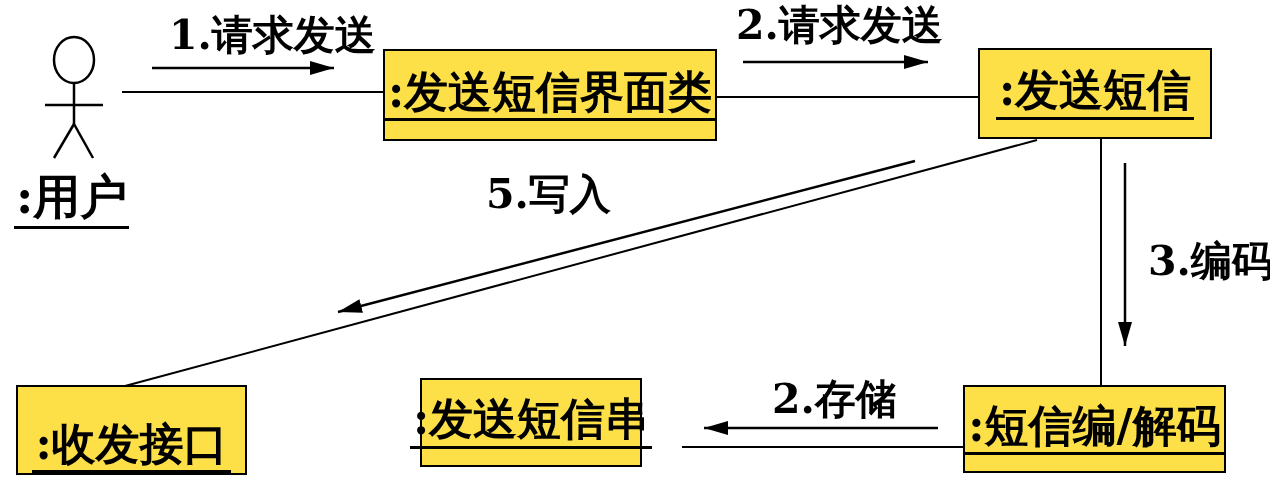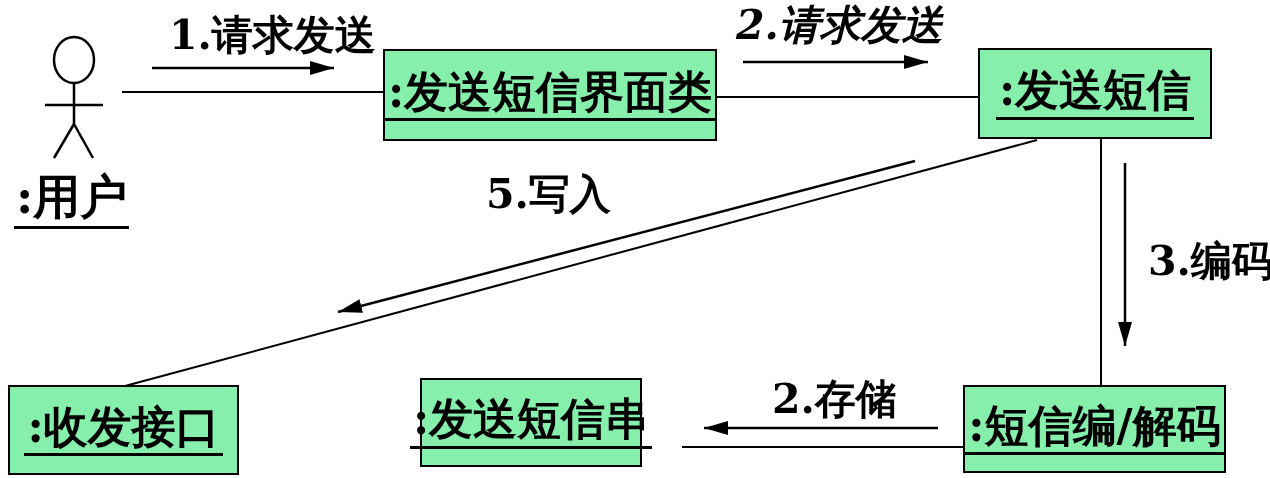--- a/index.html
+++ b/index.html
@@ -17,21 +17,21 @@
   }
   #lines {
     position: absolute;
     left: 0;
     top: 0;
     z-index: 1;
   }
   .obj-box {
     position: absolute;
     z-index: 2;
-    background: #86efac;
+    background: #fde047;
     border: 2px solid #000000;
     box-sizing: border-box;
     display: flex;
     align-items: center;
     justify-content: center;
   }
   .obj-label {
     font-weight: bold;
     font-size: 44px;
     line-height: 1.05;
@@ -101,31 +101,31 @@
   </div>
 
   <div class="obj-box" style="left:978px; top:48px;  width:234px; height:91px;">
     <span class="obj-label">:发送短信</span>
   </div>
 
   <div class="obj-box" style="left:963px; top:385px; width:263px; height:88px;">
     <span class="obj-label">:短信编/解码</span>
   </div>
 
-  <div class="obj-box" style="left:8px;   top:385px; width:231px; height:90px;">
+  <div class="obj-box" style="left:16px;   top:385px; width:231px; height:90px;align-items:flex-end;">
     <span class="obj-label">:收发接口</span>
   </div>
 
   <div class="obj-box" style="left:420px; top:378px; width:222px; height:89px;text-align:center;">
     <span class="obj-label">:发送短信串</span>
   </div>
 
   <div class="actor-label" style="left:2px; top:172px;margin-left:12px;">
     <span>:用户</span>
   </div>
 
   <div class="msg-label" style="left:141px;  top:15px;margin-left:28px;">1.请求发送</div>
-  <div class="msg-label" style="left:736px;  top:5px;font-style:italic;">2.请求发送</div>
+  <div class="msg-label" style="left:736px;  top:5px;">2.请求发送</div>
   <div class="msg-label" style="left:1148px; top:241px;">3.编码</div>
   <div class="msg-label" style="left:772px;  top:379px;">2.存储</div>
   <div class="msg-label" style="left:486px;  top:174px;">5.写入</div>
 
 </div>
 
 </body></html>

